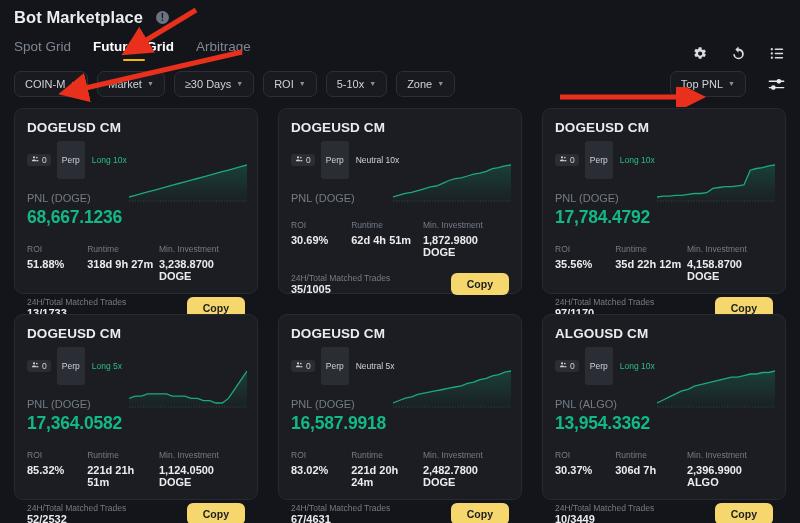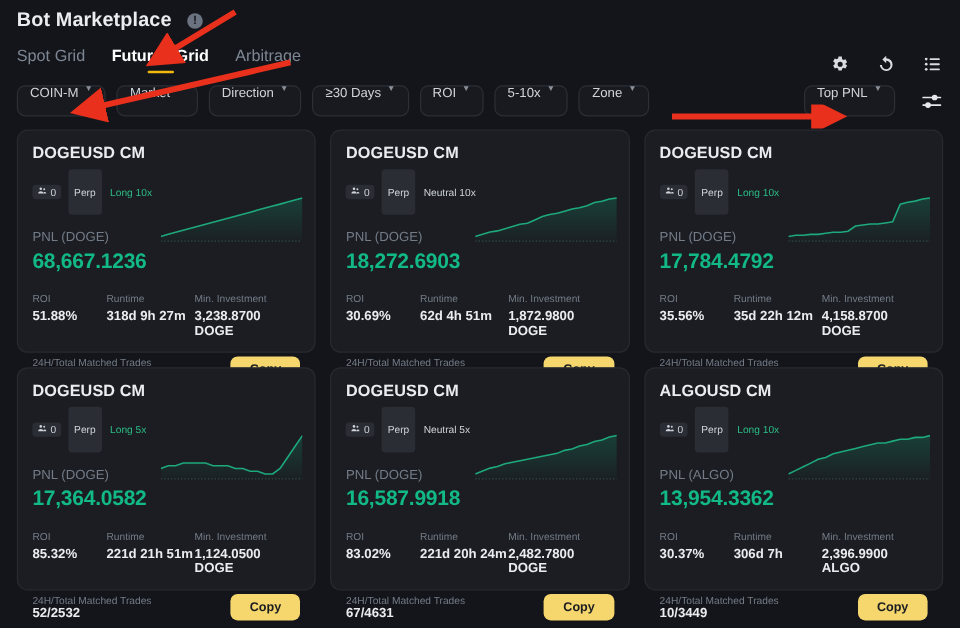--- a/index.html
+++ b/index.html
@@ -26,28 +26,28 @@
                        bottom: 0; width: 22px; height: 2.5px; background: #f0b90b; border-radius: 2px; }
 
   .header-icons { position: absolute; right: 14px; top: 45px; display: flex; gap: 22px; align-items: center; }
   .hicon { width: 17px; height: 17px; color: #d8dce1; display: flex; align-items: center; justify-content: center; cursor: pointer; }
   .hicon svg { width: 100%; height: 100%; fill: currentColor; }
 
   
   .filterbar { display: flex; align-items: center; padding: 10px 14px 0 14px; gap: 9px; position: relative; }
   .chip { height: 26px; padding: 0 10px; border: 1px solid #2b2f36; border-radius: 7px;
           background: #191a1f; color: #cfd4da; font-size: 11px; display: flex;
-          align-items: flex-start; gap: 5px; cursor: pointer; white-space: nowrap; }
+          align-items: center; gap: 5px; cursor: pointer; white-space: nowrap; }
   .chip .caret { font-size: 7px; color: #8a919b; position: relative; top: -1px; }
   .spacer { flex: 1; }
   .sliders-icon { width: 19px; height: 19px; color: #e4e7eb; cursor: pointer; margin-left: 12px; }
   .sliders-icon svg { width: 100%; height: 100%; fill: currentColor; }
 
   
-  .grid { display: grid; grid-template-columns: repeat(3, 1fr); gap: 12px; padding: 11px 14px 0 14px; }
+  .grid { display: grid; grid-template-columns: repeat(3, 1fr); gap: 20px; padding: 11px 14px 0 14px; }
   .card { background: #1b1d22; border: 1px solid #272a31; border-radius: 9px; padding: 11px 12px 10px 12px;
           position: relative; height: 186px; }
 
   .card-title { font-size: 13.5px; font-weight: bold; color: #eaecef; letter-spacing: .1px; }
   .badges { display: flex; align-items: center; gap: 6px; margin-top: 6px; }
   .badge-users { display: flex; align-items: center; gap: 3px; background: #2a2d34; border-radius: 3px;
                  padding: 1px 4px; font-size: 8.5px; color: #cfd4da; }
   .badge-users svg { width: 8px; height: 8px; fill: #cfd4da; }
   .badge { background: #2a2d34; border-radius: 3px; padding: 14px 5px; font-size: 8.5px; color: #cfd4da; }
   .badge.dir-long { background: transparent; color: #2bbd85; padding-left: 1px; }
@@ -114,24 +114,20 @@
   <div class="filterbar">
     <div class="chip">
       <span>COIN-M</span>
       <span class="caret">▼</span>
     </div>
     <div class="chip">
       <span>Market</span>
       <span class="caret">▼</span>
     </div>
     <div class="chip">
-      <span>Direction</span>
-      <span class="caret">▼</span>
-    </div>
-    <div class="chip">
       <span>≥30 Days</span>
       <span class="caret">▼</span>
     </div>
     <div class="chip">
       <span>ROI</span>
       <span class="caret">▼</span>
     </div>
     <div class="chip">
       <span>5-10x</span>
       <span class="caret">▼</span>
@@ -217,21 +213,20 @@
                 <path d="M2.5 19c0-3.6 2.9-5.6 6.5-5.6s6.5 2 6.5 5.6z"></path>
                 <circle cx="17.5" cy="8" r="2.4"></circle>
                 <path d="M15 19c0-2.6 1.7-4.2 4-4.2 2.1 0 3.5 1.4 3.5 4.2z"></path>
               </svg></span>
             <span>0</span>
           </span>
           <span class="badge">Perp</span>
           <span class="badge dir-neutral">Neutral 10x</span>
         </div>
         <div class="pnl-label">PNL (DOGE)</div>
-        <div class="pnl-value">18,272.6903</div>
         <div class="spark">
           <svg viewBox="0 0 118 48" preserveAspectRatio="none">
             <defs>
               <linearGradient id="g1" x1="0" y1="0" x2="0" y2="1">
                 <stop offset="0%" stop-color="#12b886" stop-opacity="0.22"></stop>
                 <stop offset="100%" stop-color="#12b886" stop-opacity="0.02"></stop>
               </linearGradient>
             </defs>
             <path d="M0.0,36.0 L6.2,34.2 L12.4,32.3 L18.6,31.4 L24.8,29.6 L31.1,27.8 L37.3,25.9 L43.5,25.0 L49.7,22.3 L55.9,19.5 L62.1,17.7 L68.3,16.8 L74.5,15.0 L80.7,13.1 L86.9,12.2 L93.2,10.4 L99.4,7.7 L105.6,6.7 L111.8,4.9 L118.0,4.0 L118,40 L0,40 Z" fill="url(#g1)"></path>
             <polyline points="0.0,36.0 6.2,34.2 12.4,32.3 18.6,31.4 24.8,29.6 31.1,27.8 37.3,25.9 43.5,25.0 49.7,22.3 55.9,19.5 62.1,17.7 68.3,16.8 74.5,15.0 80.7,13.1 86.9,12.2 93.2,10.4 99.4,7.7 105.6,6.7 111.8,4.9 118.0,4.0" fill="none" stroke="#1ea97c" stroke-width="1.3"></polyline>

